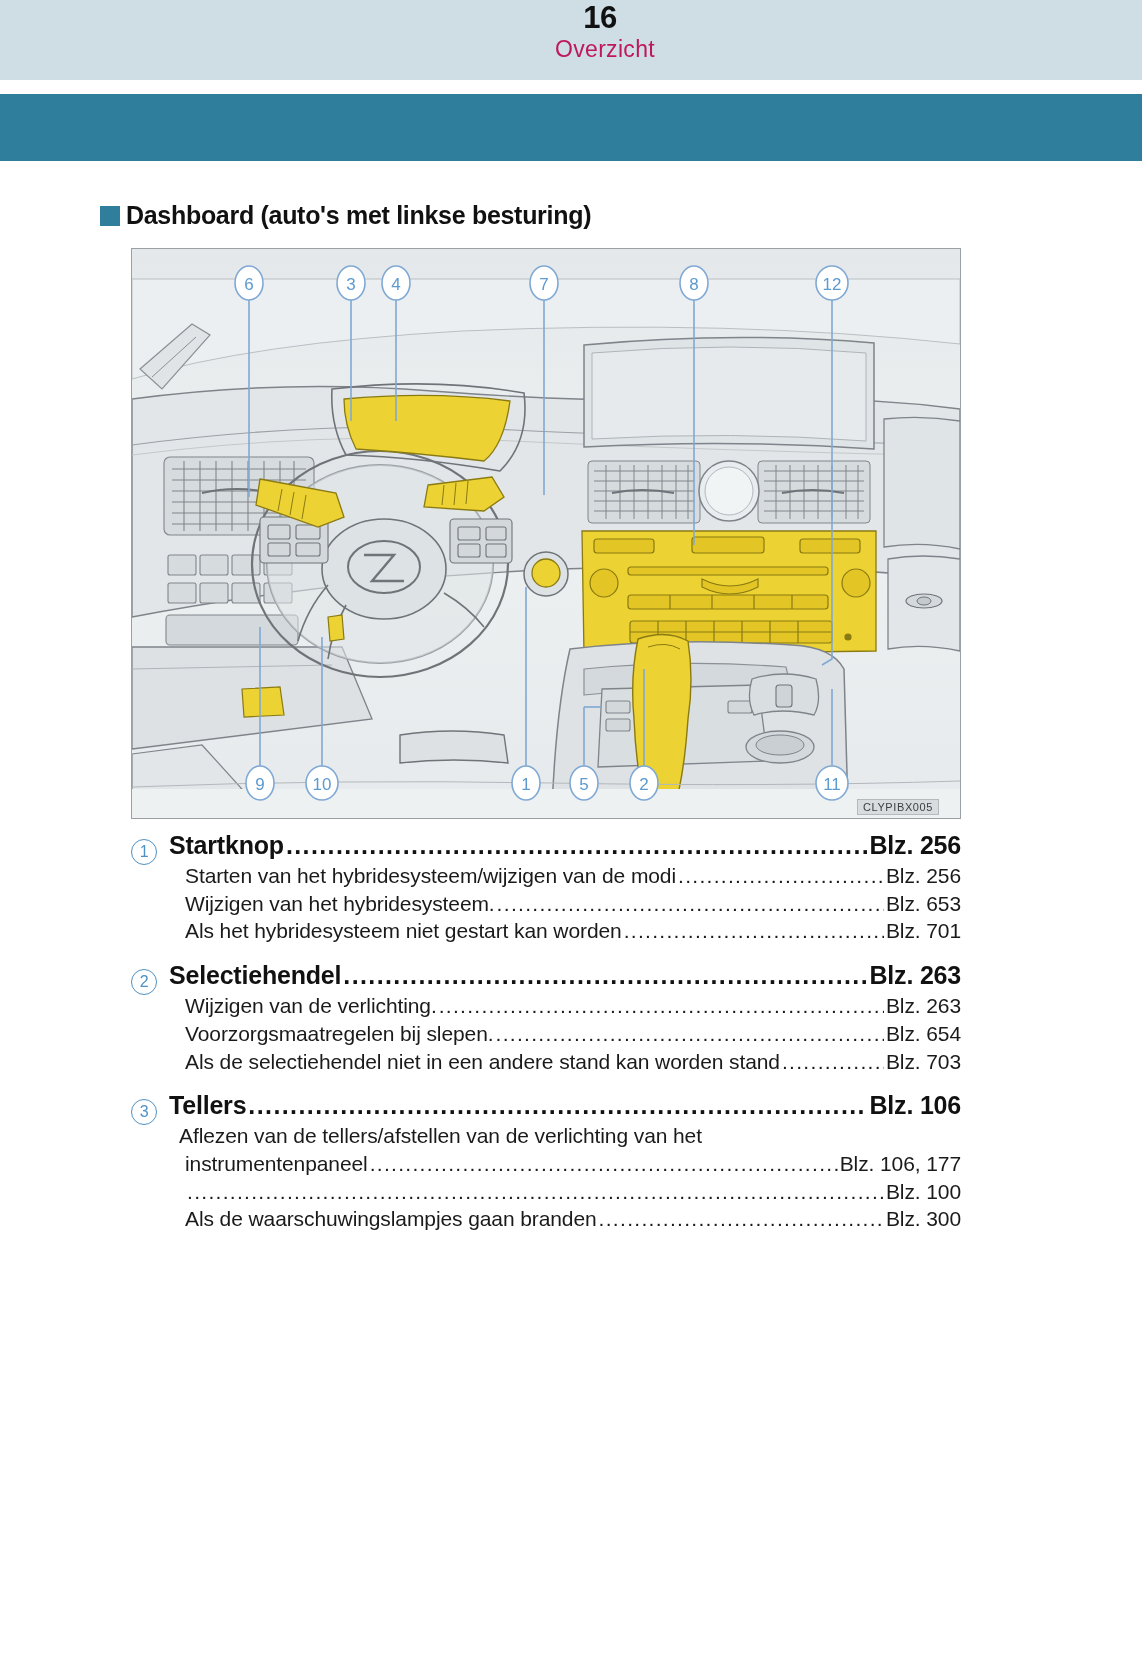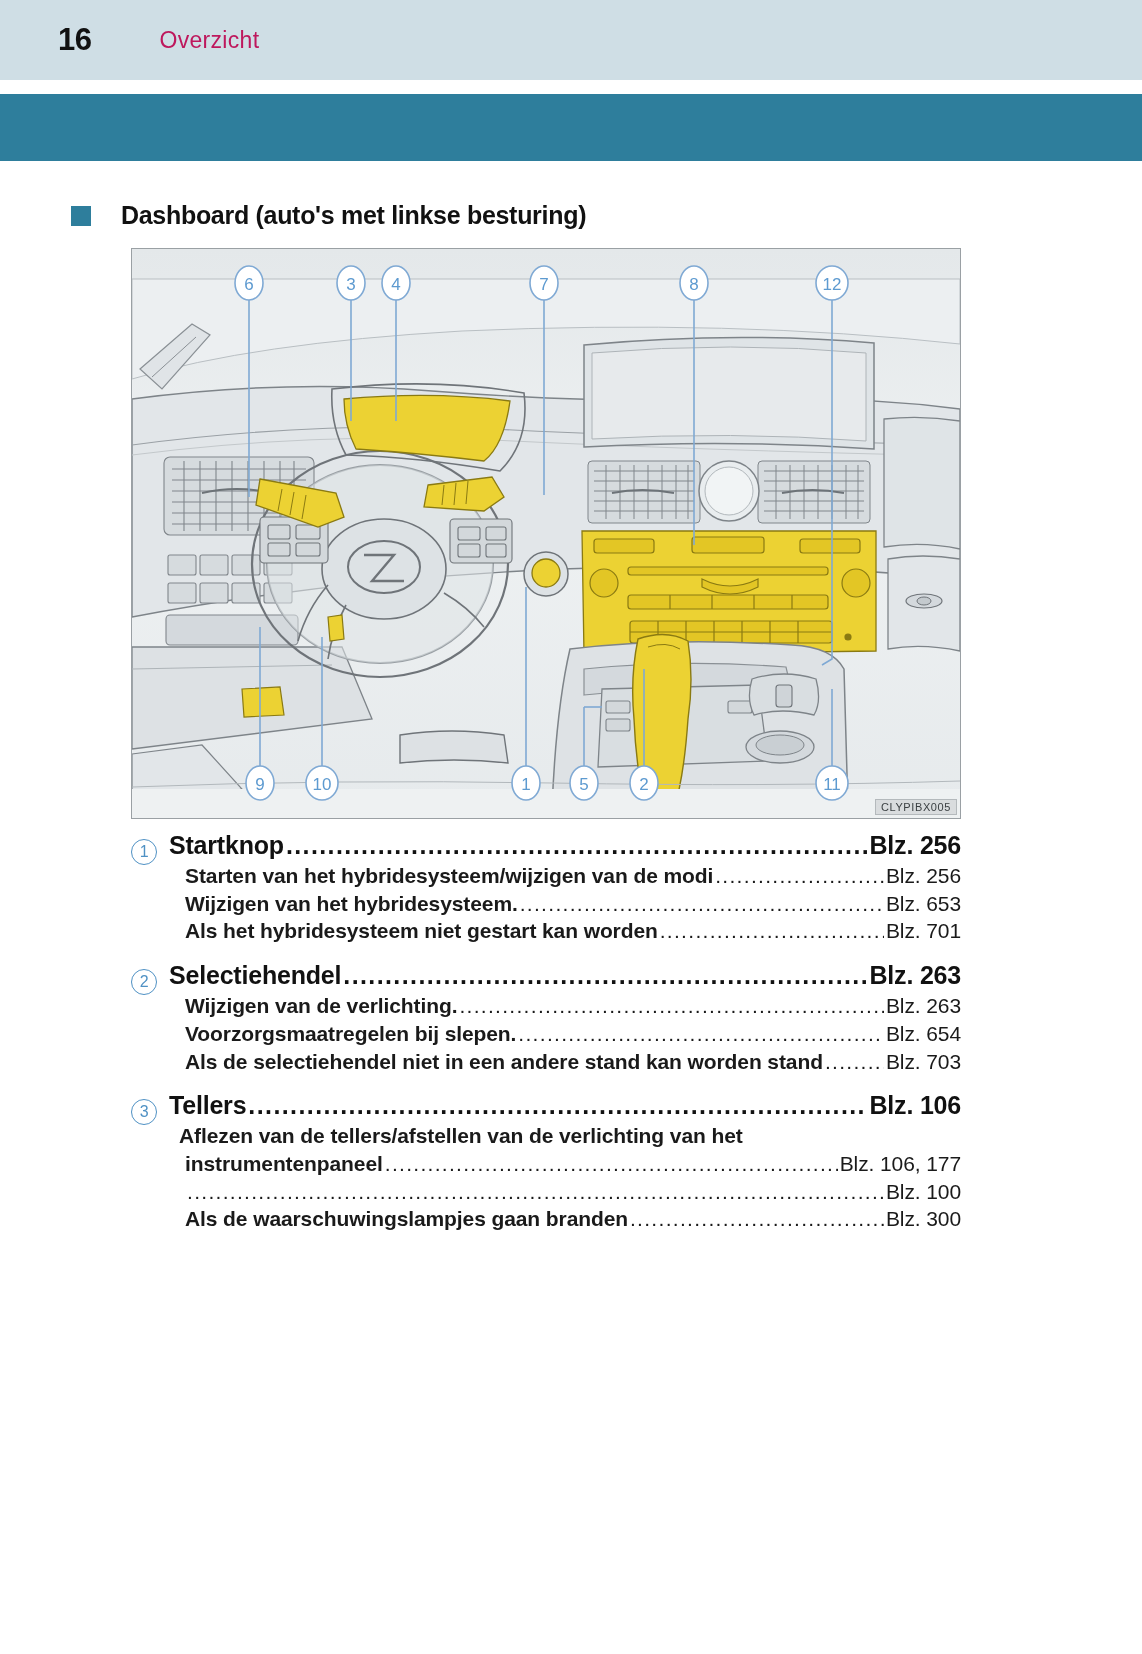--- a/index.html
+++ b/index.html
@@ -17,20 +17,21 @@
   }
 
   
   .page-header {
     width: 1142px;
     height: 80px;
     background: #cfdee5;
     display: flex;
     align-items: center;
     box-sizing: border-box;
+    flex-direction: column;
   }
   .page-number {
     font-size: 31px;
     font-weight: bold;
     color: #111;
     margin-left: 58px;
     letter-spacing: -0.5px;
   }
   .chapter-title {
     font-size: 23px;
@@ -48,22 +49,21 @@
     width: 1142px;
     height: 67px;
     background: #2e7e9c;
   }
 
   
   .section-heading {
     display: flex;
     align-items: center;
     margin-top: 40px;
-    margin-left: 71px;
-    gap: 24px;
+    margin-left: 100px;
   }
   .section-bullet {
     width: 20px;
     height: 20px;
     background: #2e7e9c;
     margin-right: 6px;
     flex: 0 0 auto;
   }
   .section-heading-text {
     font-size: 25px;
@@ -84,21 +84,21 @@
     box-sizing: border-box;
     overflow: hidden;
   }
   .illustration svg {
     position: absolute;
     left: 0;
     top: 0;
   }
   .watermark {
     position: absolute;
-    right: 3px;
+    right: 21px;
     bottom: 3px;
     background: #d9dcde;
     border: 1px solid #b4b9bc;
     font-size: 11px;
     letter-spacing: 0.6px;
     color: #3a3f42;
     padding: 1px 5px;
     font-family: "Liberation Sans", sans-serif;
     text-align: center;
   }
@@ -153,21 +153,21 @@
   .ref-sub {
     display: flex;
     align-items: baseline;
     font-size: 21px;
     font-weight: normal;
     color: #1a1a1a;
     margin-left: 54px;
     letter-spacing: -0.1px;
     line-height: 1.32;
   }
-  .ref-sub .label { white-space: nowrap; font-weight: bold; }
+  .ref-sub .label { white-space: nowrap; }
   .ref-sub .leader {
     flex: 1 1 auto;
     overflow: hidden;
     white-space: nowrap;
     margin: 0 2px;
     letter-spacing: 1.3px;
     font-size: 21px;
   }
   .ref-sub .page { white-space: nowrap; }
   .ref-sub.wrapline {

